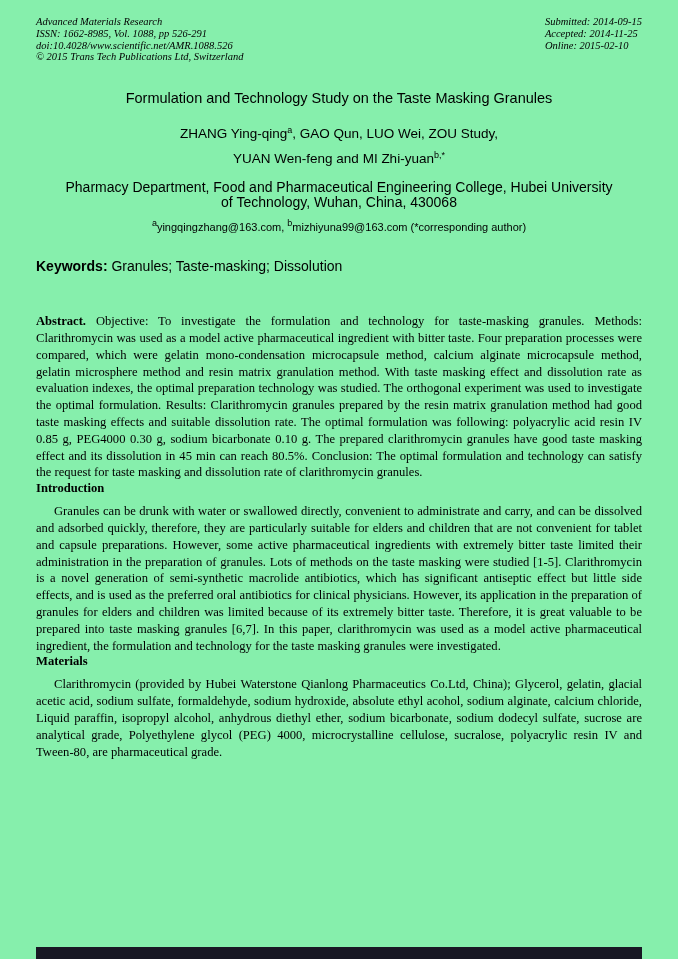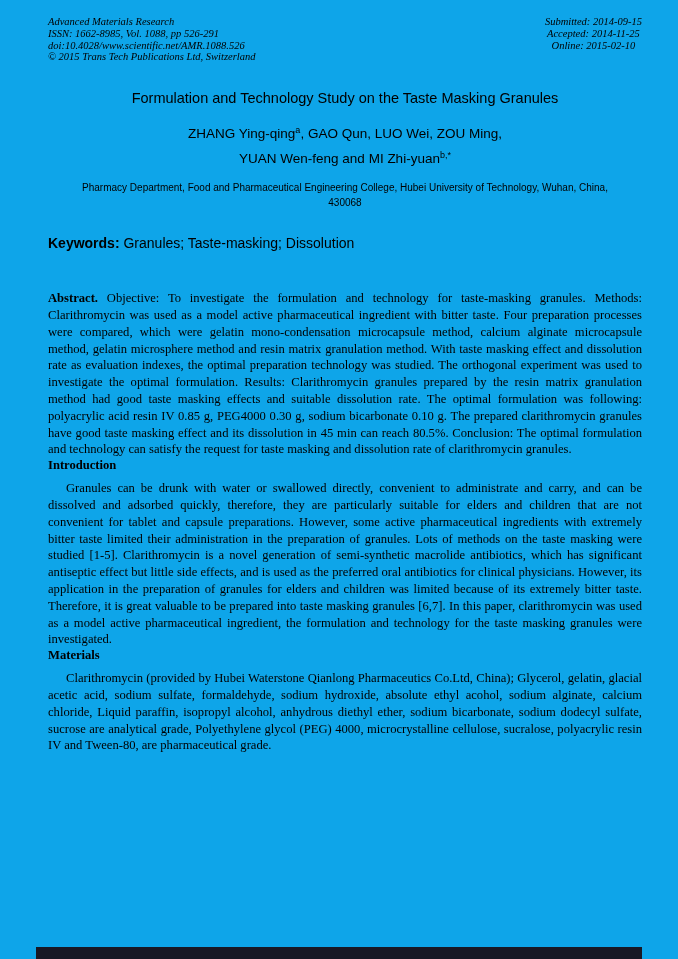--- a/index.html
+++ b/index.html
@@ -2,41 +2,41 @@
 <html><head>
 <meta charset="utf-8">
 <style>
   * { margin: 0; padding: 0; box-sizing: border-box; }
   html, body { background: #ffffff; }
   body {
     width: 678px; height: 959px; position: relative; overflow: hidden;
     font-family: "Liberation Serif", serif; color: #000000;
   }
   .page {
-    position: absolute; inset: 0; background: #0ea5e9;
-    padding: 16px 36px 0 48px;
+    position: absolute; inset: 0; background: #86efac;
+    padding: 16px 36px 0 36px;
   }
   .header { display: flex; justify-content: space-between; }
   .header-col {
     font-style: italic; font-size: 10.5px; line-height: 11.8px;
     font-family: "Liberation Serif", serif;
   }
-  .header-right { text-align: center; }
+  .header-right { text-align: left; }
   .title {
     text-align: center; font-family: "Liberation Sans", sans-serif;
     font-weight: normal; font-size: 14.5px; margin-top: 27px;
   }
   .authors {
     text-align: center; font-family: "Liberation Sans", sans-serif;
     font-size: 13.5px; margin-top: 15px; line-height: 25px;
   }
   sup { font-size: 9px; line-height: 0; }
   .affiliation {
     text-align: center; font-family: "Liberation Sans", sans-serif;
-    font-size: 10px; line-height: 15px; margin: 9px auto 0 auto; max-width: 548px;
+    font-size: 14px; line-height: 15px; margin: 9px auto 0 auto; max-width: 548px;
   }
   .emails {
     text-align: center; font-family: "Liberation Sans", sans-serif;
     font-size: 11px; margin-top: 11px;
   }
   .keywords {
     font-family: "Liberation Sans", sans-serif; font-size: 14px; margin-top: 25px;
   }
   .keywords .label { font-weight: bold; }
   .abstract {
@@ -68,26 +68,27 @@
     <div class="header-col header-right">
       <div>Submitted: 2014-09-15</div>
       <div>Accepted: 2014-11-25</div>
       <div>Online: 2015-02-10</div>
     </div>
   </div>
 
   <h1 class="title">Formulation and Technology Study on the Taste Masking Granules</h1>
 
   <div class="authors">
-    <div><span>ZHANG Ying-qing</span><sup>a</sup><span>, GAO Qun, LUO Wei, ZOU Ming,</span></div>
+    <div><span>ZHANG Ying-qing</span><sup>a</sup><span>, GAO Qun, LUO Wei, ZOU Study,</span></div>
     <div><span>YUAN Wen-feng and MI Zhi-yuan</span><sup>b,*</sup></div>
   </div>
 
   <div class="affiliation">Pharmacy Department, Food and Pharmaceutical Engineering College, Hubei University of Technology, Wuhan, China, 430068</div>
 
+  <div class="emails"><sup>a</sup><span>yingqingzhang@163.com, </span><sup>b</sup><span>mizhiyuna99@163.com (*corresponding author)</span></div>
 
   <div class="keywords"><span class="label">Keywords:</span><span> Granules; Taste-masking; Dissolution</span></div>
 
   <div class="abstract"><span class="label">Abstract.</span><span> Objective: To investigate the formulation and technology for taste-masking granules. Methods: Clarithromycin was used as a model active pharmaceutical ingredient with bitter taste. Four preparation processes were compared, which were gelatin mono-condensation microcapsule method, calcium alginate microcapsule method, gelatin microsphere method and resin matrix granulation method. With taste masking effect and dissolution rate as evaluation indexes, the optimal preparation technology was studied. The orthogonal experiment was used to investigate the optimal formulation. Results: Clarithromycin granules prepared by the resin matrix granulation method had good taste masking effects and suitable dissolution rate. The optimal formulation was following: polyacrylic acid resin IV 0.85 g, PEG4000 0.30 g, sodium bicarbonate 0.10 g. The prepared clarithromycin granules have good taste masking effect and its dissolution in 45 min can reach 80.5%. Conclusion: The optimal formulation and technology can satisfy the request for taste masking and dissolution rate of clarithromycin granules.</span></div>
 
   <h2 class="section-heading">Introduction</h2>
   <p class="para">Granules can be drunk with water or swallowed directly, convenient to administrate and carry, and can be dissolved and adsorbed quickly, therefore, they are particularly suitable for elders and children that are not convenient for tablet and capsule preparations. However, some active pharmaceutical ingredients with extremely bitter taste limited their administration in the preparation of granules. Lots of methods on the taste masking were studied [1-5]. Clarithromycin is a novel generation of semi-synthetic macrolide antibiotics, which has significant antiseptic effect but little side effects, and is used as the preferred oral antibiotics for clinical physicians. However, its application in the preparation of granules for elders and children was limited because of its extremely bitter taste. Therefore, it is great valuable to be prepared into taste masking granules [6,7]. In this paper, clarithromycin was used as a model active pharmaceutical ingredient, the formulation and technology for the taste masking granules were investigated.</p>
 
   <h2 class="section-heading">Materials</h2>
   <p class="para">Clarithromycin (provided by Hubei Waterstone Qianlong Pharmaceutics Co.Ltd, China); Glycerol, gelatin, glacial acetic acid, sodium sulfate, formaldehyde, sodium hydroxide, absolute ethyl acohol, sodium alginate, calcium chloride, Liquid paraffin, isopropyl alcohol, anhydrous diethyl ether, sodium bicarbonate, sodium dodecyl sulfate, sucrose are analytical grade, Polyethylene glycol (PEG) 4000, microcrystalline cellulose, sucralose, polyacrylic resin IV and Tween-80, are pharmaceutical grade.</p>

